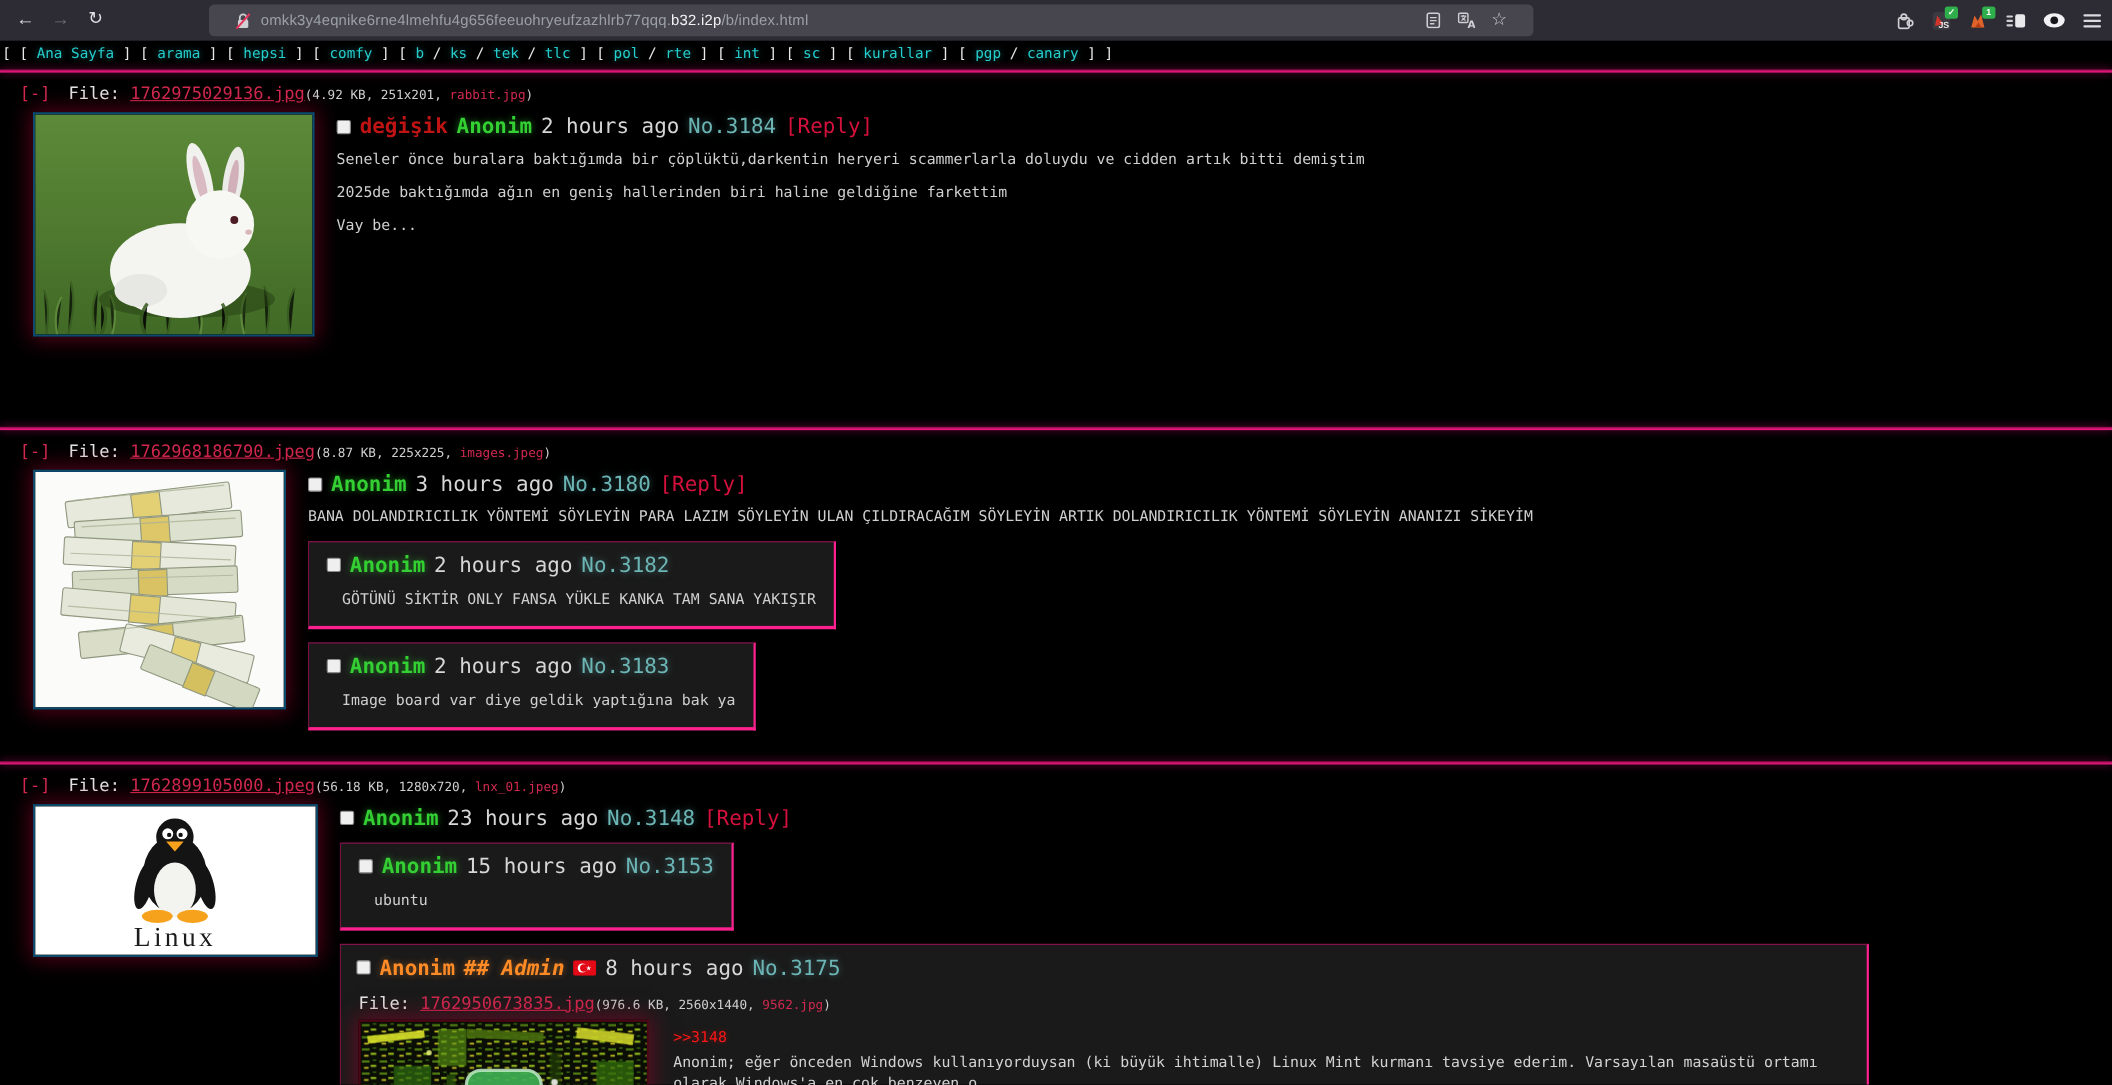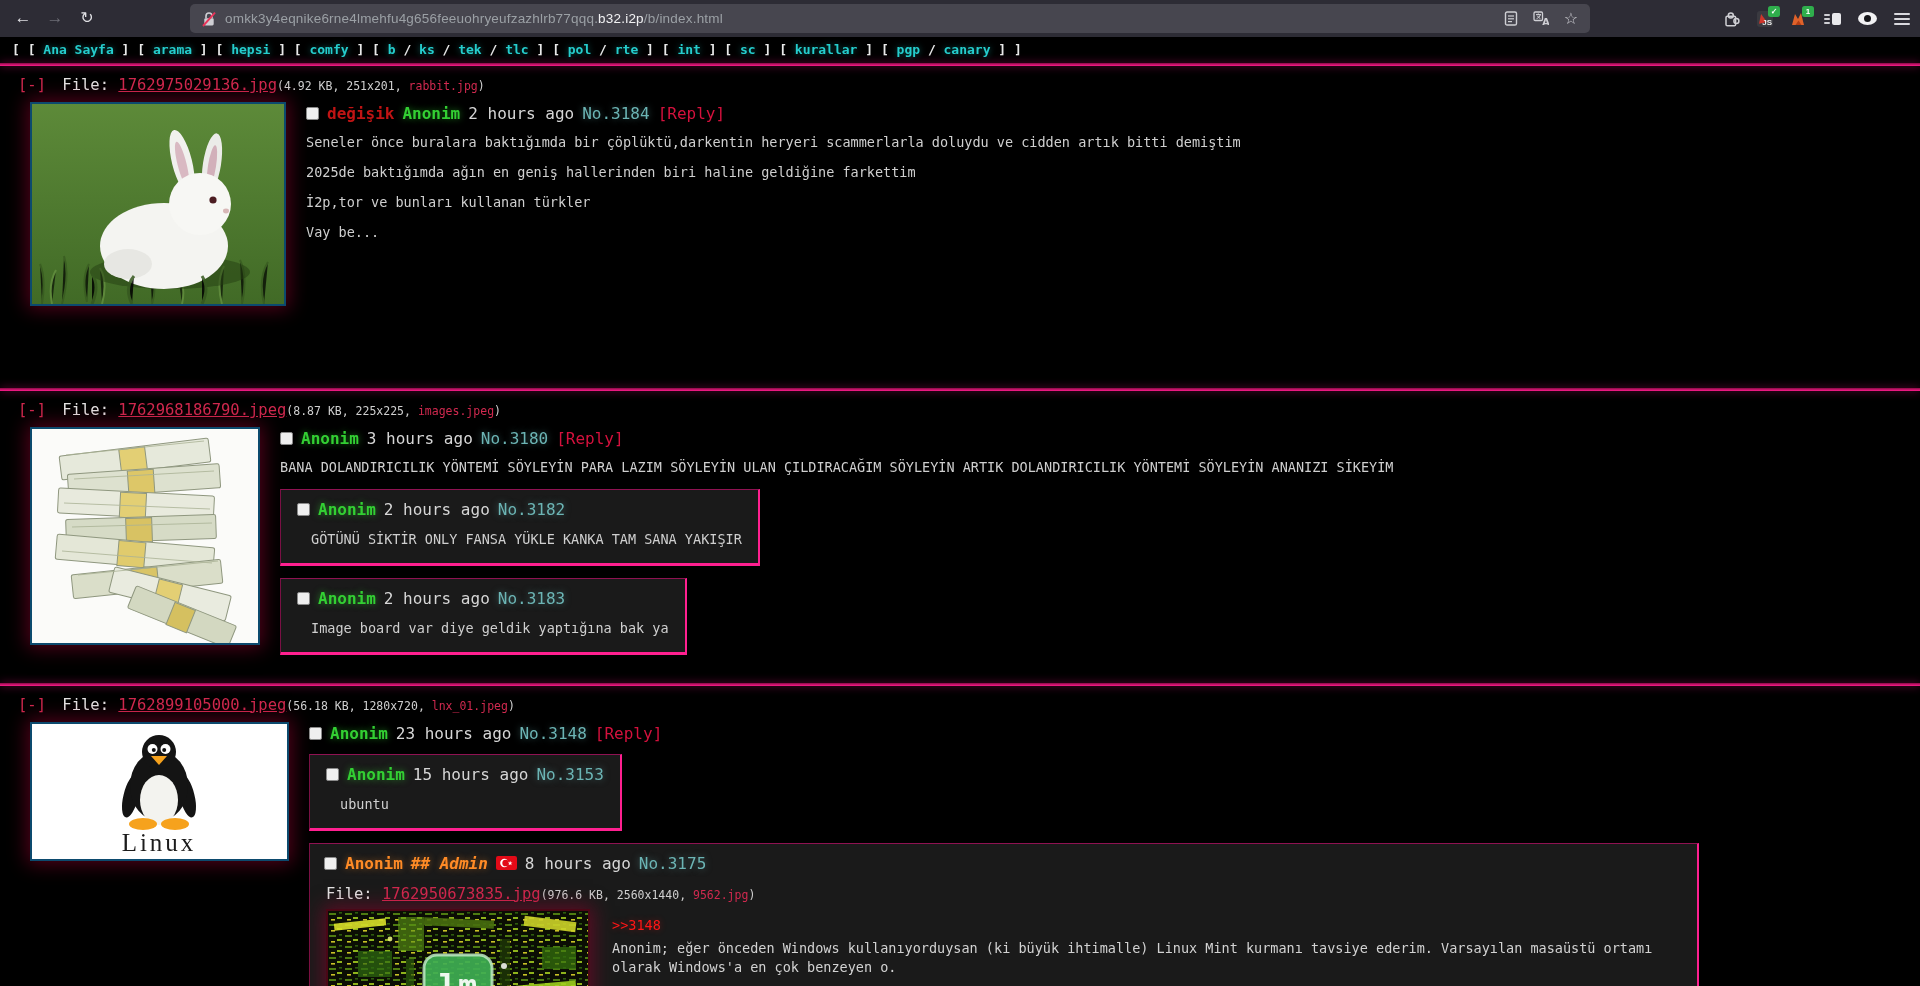--- a/index.html
+++ b/index.html
@@ -2,21 +2,21 @@
 <html><head>
 <meta charset="utf-8">
 <style>
   html,body{margin:0;padding:0;width:1920px;height:986px;overflow:hidden;background:#000;}
   *{box-sizing:border-box;}
 
   
   .chrome{position:relative;height:37px;background:#2d2c35;font-family:"Liberation Sans",sans-serif;}
   .nbtn{position:absolute;top:6px;color:#dfdfe3;font-size:17px;line-height:24px;width:26px;text-align:center;border-radius:4px;cursor:default;}
   .nbtn.b1{left:10px;} .nbtn.b2{left:42px;color:#6d6d76;} .nbtn.b3{left:74px;font-size:16px;}
-  .urlbar{position:absolute;left:190px;top:4px;width:1400px;height:29px;background:#47464f;border-radius:5px;display:flex;align-items:center;padding:0 12px;}
+  .urlbar{position:absolute;left:190px;top:4px;width:1204px;height:29px;background:#47464f;border-radius:5px;display:flex;align-items:center;padding:0 24px;}
   .urlbar .lock{display:inline-flex;margin-right:9px;}
   .url{font-size:13.5px;color:#9ba0a5;letter-spacing:.2px;white-space:nowrap;}
   .url .dom{color:#f1f1f3;}
   .ub-icons{margin-left:auto;display:flex;align-items:center;gap:15px;color:#cfcfd4;}
   .star{font-size:16px;line-height:16px;}
   .ext{position:absolute;right:10px;top:0;height:37px;display:flex;align-items:center;gap:17px;}
   .exticon{position:relative;display:inline-flex;}
   .badge{position:absolute;top:-5px;right:-7px;min-width:12px;height:11px;background:#2fae4c;color:#fff;font-size:8px;line-height:11px;text-align:center;border-radius:2.5px;padding:0 1px;font-weight:bold;}
   .jsbox{width:16px;height:16px;background:#3a3a40;border-radius:3px;position:relative;}
   .jsbox .js{position:absolute;right:1px;bottom:0;font-size:8px;font-weight:bold;color:#e8e8e8;}
@@ -25,35 +25,35 @@
   .sbicon .dashes{display:flex;flex-direction:column;gap:2px;}
   .sbicon .dashes i{display:block;width:6px;height:2px;background:#cfcfd4;border-radius:1px;}
   .sbicon .pane{width:9px;height:12px;background:#e9e9ec;border-radius:2px;}
   .eyeicon{width:19px;height:13px;background:#f2f2f4;border-radius:50%;position:relative;}
   .eyeicon i{position:absolute;left:6px;top:3px;width:7px;height:7px;background:#17171b;border-radius:50%;}
   .burger{display:flex;flex-direction:column;gap:3px;}
   .burger i{display:block;width:16px;height:2px;background:#d9d9de;border-radius:1px;}
 
   
   .page{font-family:"DejaVu Sans Mono","Liberation Mono",monospace;color:#cfcfcf;background:#000;}
-  .bnav{padding:5px 12px 6px;font-size:13px;font-weight:bold;color:#e9e9e9;letter-spacing:0;}
+  .bnav{padding:5px 2px 6px;font-size:13px;font-weight:normal;color:#e9e9e9;letter-spacing:0;}
   .bnav a{color:#25cdcd;text-decoration:none;text-shadow:0 0 6px rgba(37,205,205,.45);cursor:pointer;}
   .sep{height:3px;background:linear-gradient(180deg,#8a0b46,#ff1b8d);box-shadow:0 0 8px rgba(240,19,131,.55);}
   section.thread{position:relative;}
   .t1{padding:8px 10px 72px 14px;border-radius:27px;} .t2{padding:8px 10px 16px 14px;} .t3{padding:8px 10px 0 14px;}
   .file-line{font-size:15.5px;color:#dadada;margin:2px 0 4px 4px;white-space:nowrap;}
   .col{color:#d1294f;margin-right:7px;}
   .flab{color:#e4e4e4;}
   .flink{color:#d1294f;text-decoration:underline;cursor:pointer;}
   .fmeta{font-size:11.5px;color:#cfcfcf;}
   .forig{color:#d1294f;text-decoration:none;cursor:pointer;}
   .row{display:flex;align-items:flex-start;}
   .thumb{flex:0 0 auto;display:block;margin:4px 10px 10px 16px;border:2px solid #0c4a6e;box-shadow:0 0 18px 3px rgba(150,0,45,.55);line-height:0;background:#000;cursor:pointer;}
   .pcol{margin-left:10px;padding-top:2px;min-width:0;flex:1;}
-  .phead{display:flex;align-items:center;gap:8px;font-size:16px;margin:4px 0 11px;white-space:nowrap;}
+  .phead{display:flex;align-items:center;gap:8px;font-size:19px;margin:4px 0 11px;white-space:nowrap;}
   .cb{width:13px;height:13px;background:#efefef;border:1px solid #8a8a8a;border-radius:2px;display:inline-block;flex:none;cursor:pointer;}
   .subj{color:#c01414;font-weight:bold;}
   .name{color:#33cf33;font-weight:bold;text-shadow:0 0 7px rgba(51,215,51,.55);}
   .name.adm,.cap{color:#ff8b26;font-weight:bold;text-shadow:0 0 7px rgba(255,139,38,.45);}
   .cap{font-style:italic;}
   .time{color:#d6d6d6;}
   .pno{color:#6cb5b5;text-shadow:0 0 7px rgba(108,181,181,.5);text-decoration:none;cursor:pointer;}
   .rlink{color:#d4113d;text-decoration:none;cursor:pointer;}
   .pbody{font-size:13.5px;color:#cfcfcf;}
   .pbody p{margin:0 0 13px;line-height:1.25;}
@@ -206,21 +206,20 @@
           <span class="cb"></span>
           <span class="subj">değişik</span>
           <span class="name">Anonim</span>
           <span class="time">2 hours ago</span>
           <a class="pno">No.3184</a>
           <a class="rlink">[Reply]</a>
         </div>
         <div class="pbody">
           <p>Seneler önce buralara baktığımda bir çöplüktü,darkentin heryeri scammerlarla doluydu ve cidden artık bitti demiştim</p>
           <p>2025de baktığımda ağın en geniş hallerinden biri haline geldiğine farkettim</p>
-          <p>İ2p,tor ve bunları kullanan türkler</p>
           <p>Vay be...</p>
         </div>
       </div>
     </div>
   </section>
 
   <div class="sep"></div>
 
   <section class="thread t2">
     <div class="file-line">

